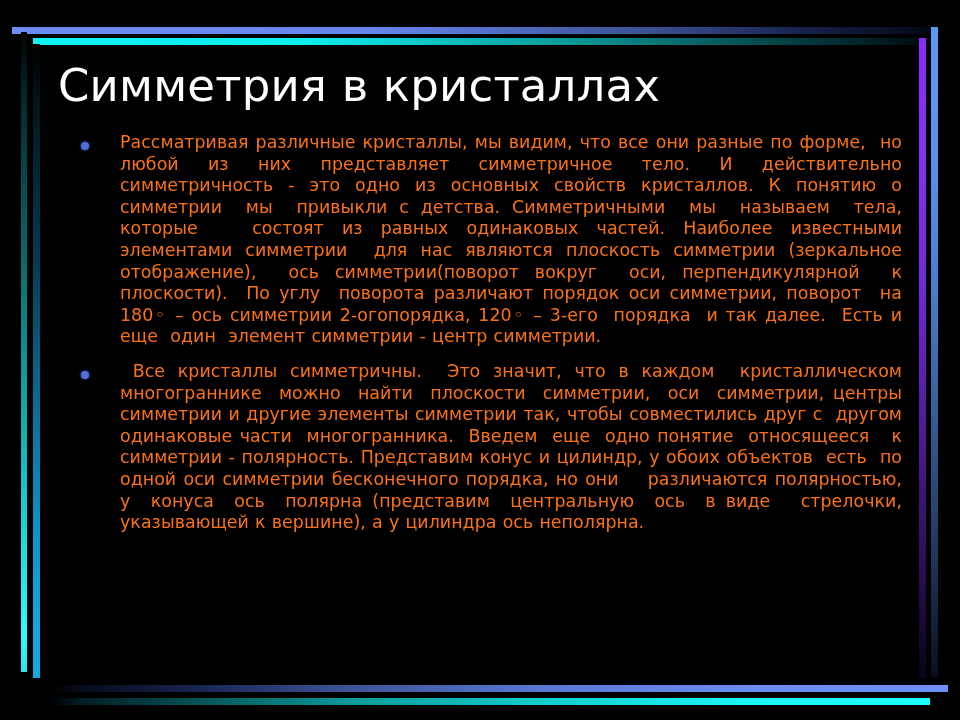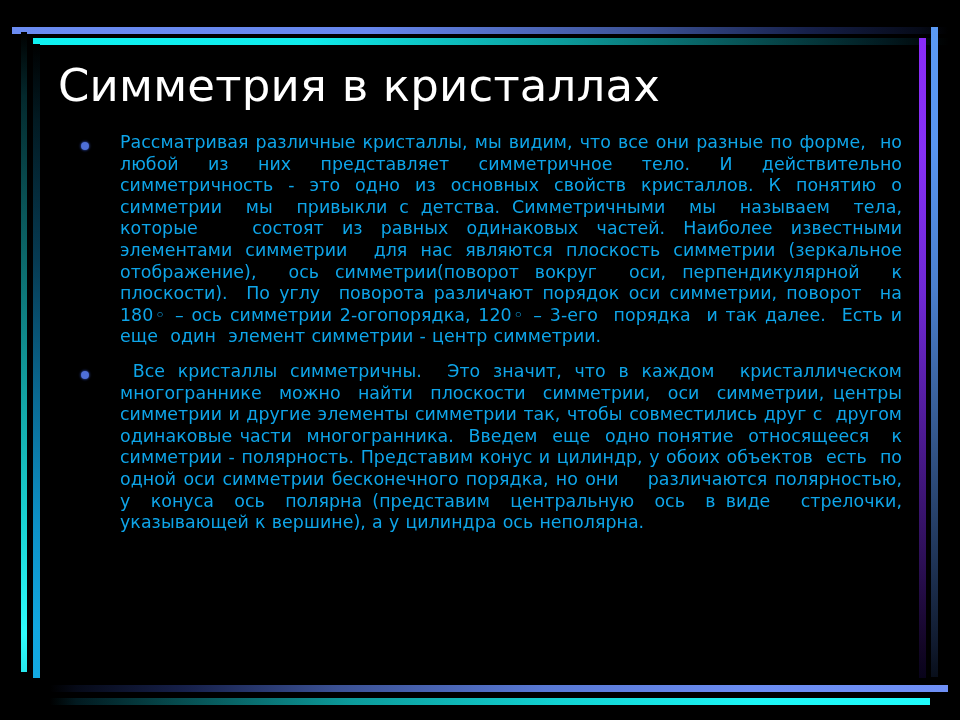--- a/index.html
+++ b/index.html
@@ -131,21 +131,21 @@
     top: 10px;
     width: 8px;
     height: 8px;
     border-radius: 50%;
     background: #4e6fd8;
     box-shadow: 0 0 2px 1px rgba(50,80,190,0.55);
   }
 
   .bullet-text {
     display: block;
-    color: #0ea5e9;
+    color: #f97316;
     font-size: 17.4px;
     line-height: 21.6px;
     text-align: justify;
     text-align-last: left;
     letter-spacing: 0.05px;
     word-spacing: 0.6px;
     white-space: pre-wrap;
   }
 
   .para-2 { margin-top: 13px; }

